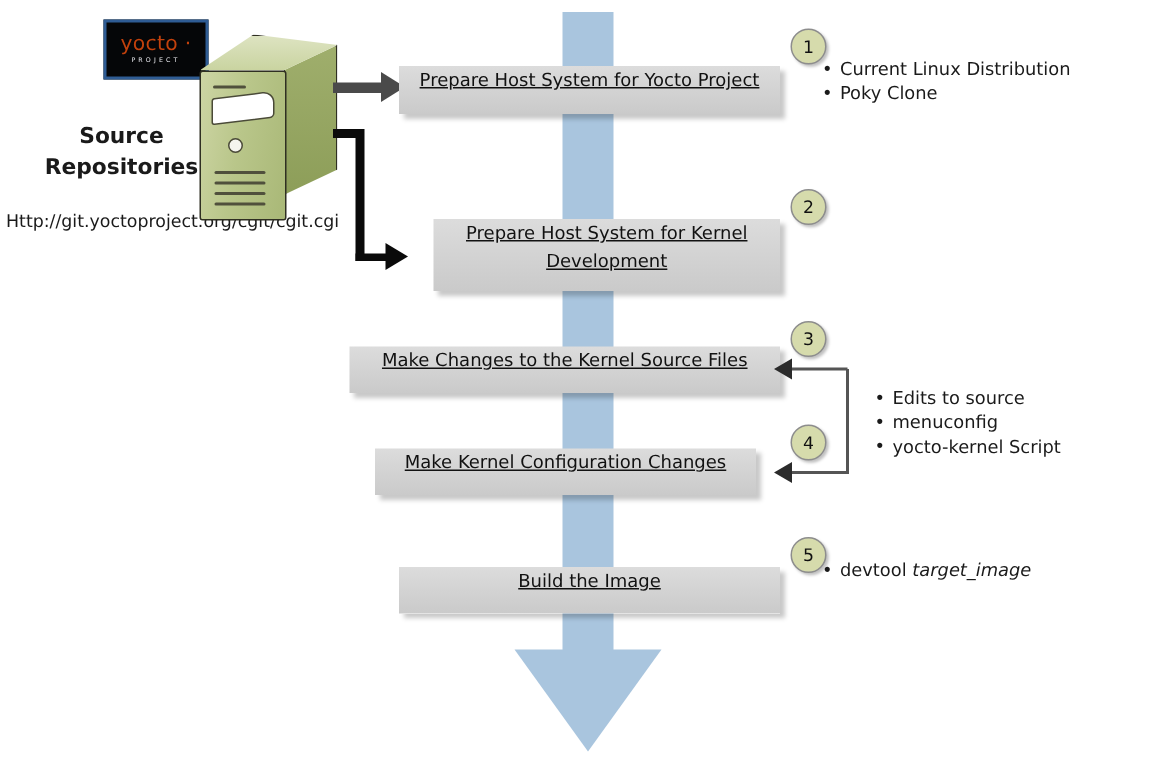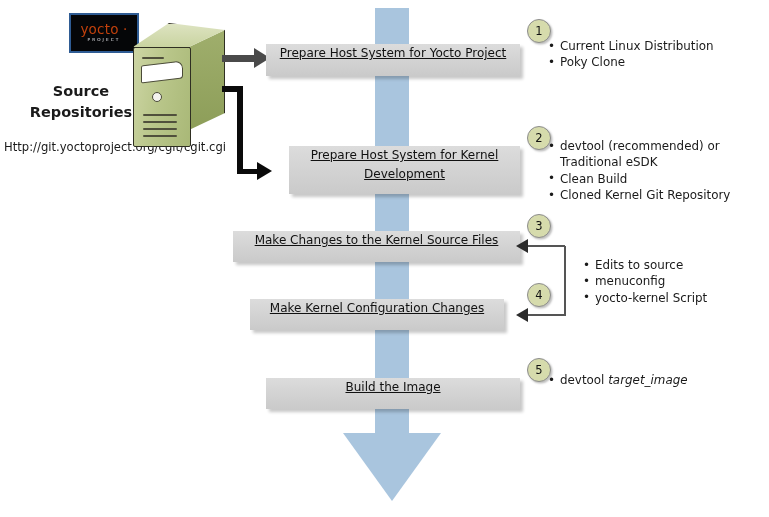--- a/index.html
+++ b/index.html
@@ -189,27 +189,20 @@
     <span>5</span>
   </div>
 
   <div class="bul g1">
     <ul>
       <li>Current Linux Distribution</li>
       <li>Poky Clone</li>
     </ul>
   </div>
 
-  <div class="bul g2">
-    <ul>
-      <li>devtool (recommended) or Traditional eSDK</li>
-      <li>Clean Build</li>
-      <li>Cloned Kernel Git Repository</li>
-    </ul>
-  </div>
 
   <div class="bul g34">
     <ul>
       <li>Edits to source</li>
       <li>menuconfig</li>
       <li>yocto-kernel Script</li>
     </ul>
   </div>
 
   <div class="bul g5">

